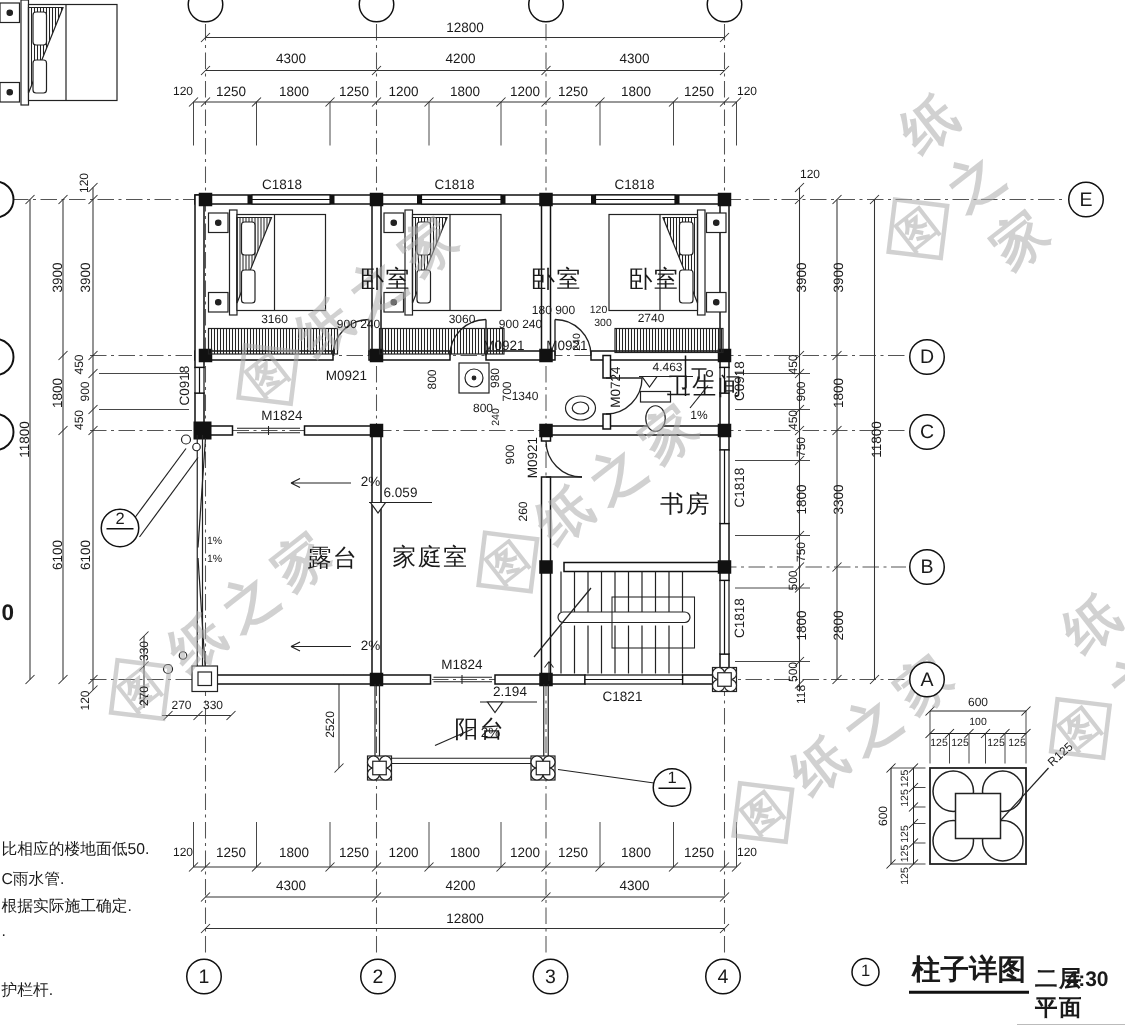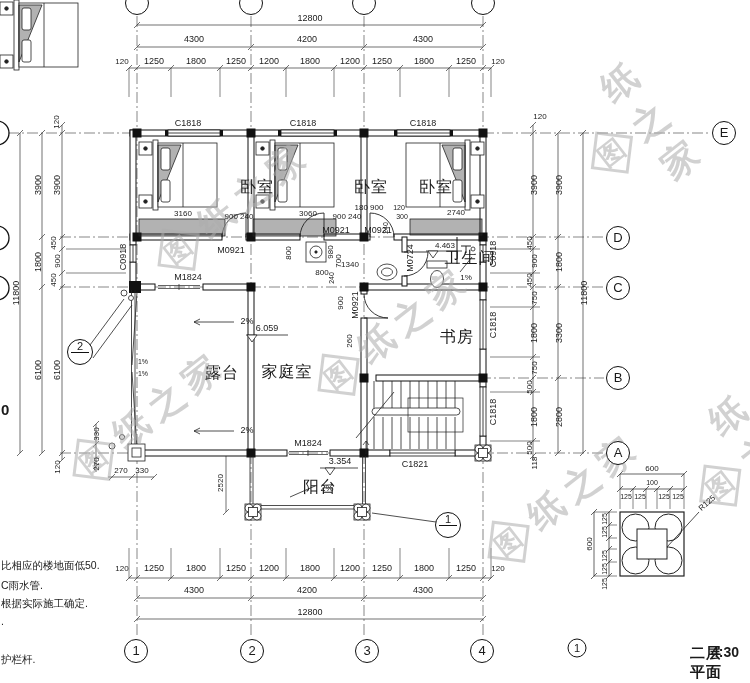--- a/index.html
+++ b/index.html
@@ -463,36 +463,36 @@
 <span class="t room" style="left:335px;top:187px">卧室</span>
 <span class="t room" style="left:400px;top:187px">卧室</span>
 <span class="t room" style="left:434px;top:258px">卫生间</span>
 <span class="t room" style="left:421px;top:337px">书房</span>
 <span class="t room" style="left:251px;top:372px">家庭室</span>
 <span class="t room" style="left:186px;top:373px">露台</span>
 <span class="t room" style="left:284px;top:487px">阳台</span>
 
 <span class="t" style="left:267px;top:328px">6.059</span>
 <span class="t s8" style="left:445px;top:245px">4.463</span>
-<span class="t" style="left:340px;top:461px">3.354</span>
+<span class="t" style="left:340px;top:461px">2.194</span>
 <span class="t" style="left:247px;top:321px">2%</span>
 <span class="t" style="left:247px;top:430px">2%</span>
 <span class="t" style="left:327px;top:488px">2%</span>
 <span class="t s8" style="left:466px;top:277px">1%</span>
 <span class="t s7" style="left:143px;top:361px">1%</span>
 <span class="t s7" style="left:143px;top:373px">1%</span>
 
 <span class="t s8" style="left:183px;top:213px">3160</span>
 <span class="t s8" style="left:239px;top:216px">900 240</span>
 <span class="t s8" style="left:308px;top:213px">3060</span>
 <span class="t s8" style="left:347px;top:216px">900 240</span>
 <span class="t s8" style="left:369px;top:207px">180 900</span>
 <span class="t s7" style="left:399px;top:207px">120</span>
 <span class="t s7" style="left:402px;top:216px">300</span>
-<span class="t s8" style="left:456px;top:212px">2740</span>
+<span class="t s8" style="left:434px;top:212px">2740</span>
 <span class="v s8" style="left:330px;top:252px">980</span>
 <span class="v s8" style="left:338px;top:261px">700</span>
 <span class="t s8" style="left:322px;top:272px">800</span>
 <span class="t s8" style="left:350px;top:264px">1340</span>
 <span class="v s7" style="left:331px;top:278px">240</span>
 <span class="v s7" style="left:385px;top:228px">240</span>
 <span class="v s8" style="left:288px;top:253px">800</span>
 <span class="v s8" style="left:340px;top:303px">900</span>
 <span class="v s8" style="left:349px;top:341px">260</span>
 <span class="v s8" style="left:220px;top:483px">2520</span>
@@ -504,20 +504,21 @@
 <span class="t s7" style="left:664px;top:496px">125</span>
 <span class="t s7" style="left:678px;top:496px">125</span>
 <span class="v s8" style="left:589px;top:544px">600</span>
 <span class="v s7" style="left:604px;top:519px">125</span>
 <span class="v s7" style="left:604px;top:532px">125</span>
 <span class="v s7" style="left:604px;top:556px">125</span>
 <span class="v s7" style="left:604px;top:569px">125</span>
 <span class="v s7" style="left:604px;top:584px">125</span>
 <span class="t s8" style="left:707px;top:503px;transform:translate(-50%,-50%) rotate(-42deg)">R125</span>
 <span class="dnum" style="left:577px;top:648px">1</span>
+<span class="dtitle" style="left:646px;top:648px">柱子详图</span>
 <span class="dscale" style="left:725px;top:652px">4:30</span>
 <span class="main-title" style="left:710px;top:674px">二层平面图</span>
 
 <span class="note" style="left:1px;top:566px">比相应的楼地面低50.</span>
 <span class="note" style="left:1px;top:586px">C雨水管.</span>
 <span class="note" style="left:1px;top:604px">根据实际施工确定.</span>
 <span class="note" style="left:1px;top:621px">.</span>
 <span class="note" style="left:1px;top:660px">护栏杆.</span>
 
 </div>

